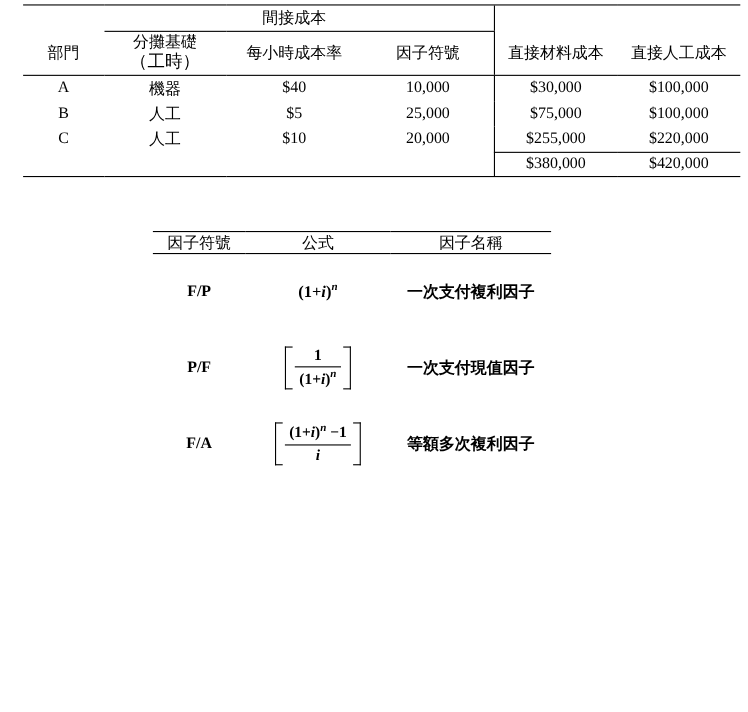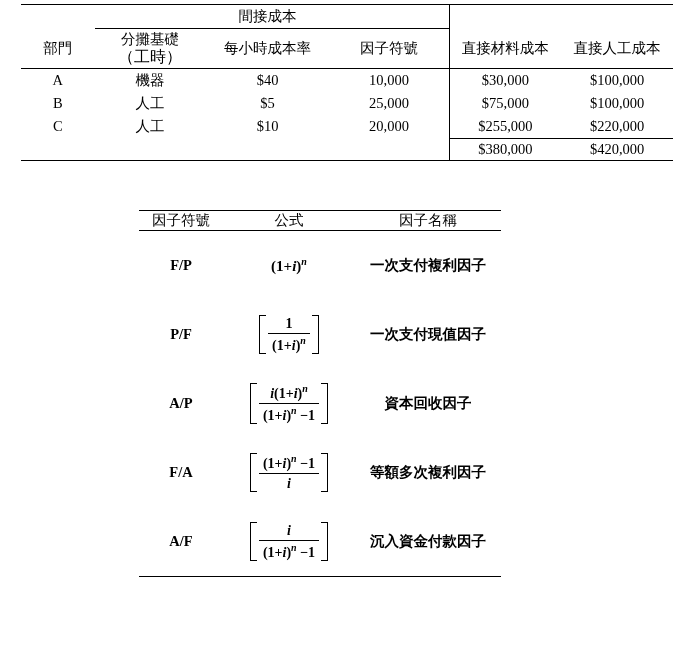--- a/index.html
+++ b/index.html
@@ -220,38 +220,24 @@
 
     <tr class="f-row">
       <td>P/F</td>
       <td>
         <span class="math"><span class="brk"><span class="frac"><span class="num">1</span><span class="den">(1+<span class="ital">i</span>)<span class="sup">n</span></span></span></span></span>
       </td>
       <td>一次支付現值因子</td>
     </tr>
 
 
-    <tr class="f-row">
-      <td>A/P</td>
-      <td>
-        <span class="math"><span class="brk"><span class="frac"><span class="num"><span class="ital">i</span>(1+<span class="ital">i</span>)<span class="sup">n</span></span><span class="den">(1+<span class="ital">i</span>)<span class="sup">n</span> −1</span></span></span></span>
-      </td>
-      <td>資本回收因子</td>
-    </tr>
 
     <tr class="f-row">
       <td>F/A</td>
       <td>
         <span class="math"><span class="brk"><span class="frac"><span class="num">(1+<span class="ital">i</span>)<span class="sup">n</span> −1</span><span class="den"><span class="ital">i</span></span></span></span></span>
       </td>
       <td>等額多次複利因子</td>
     </tr>
 
-    <tr class="f-row f-last">
-      <td>A/F</td>
-      <td>
-        <span class="math"><span class="brk"><span class="frac"><span class="num"><span class="ital">i</span></span><span class="den">(1+<span class="ital">i</span>)<span class="sup">n</span> −1</span></span></span></span>
-      </td>
-      <td>沉入資金付款因子</td>
-    </tr>
   </tbody>
     </table>
 </div>
 
 </body></html>

